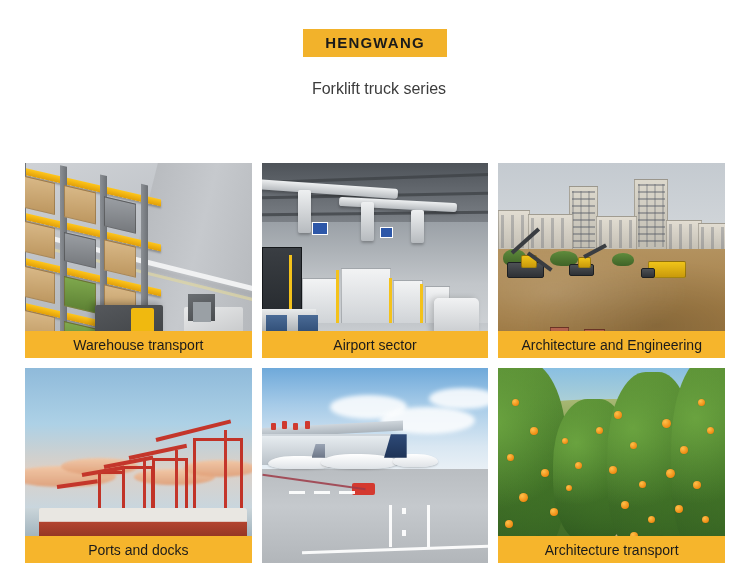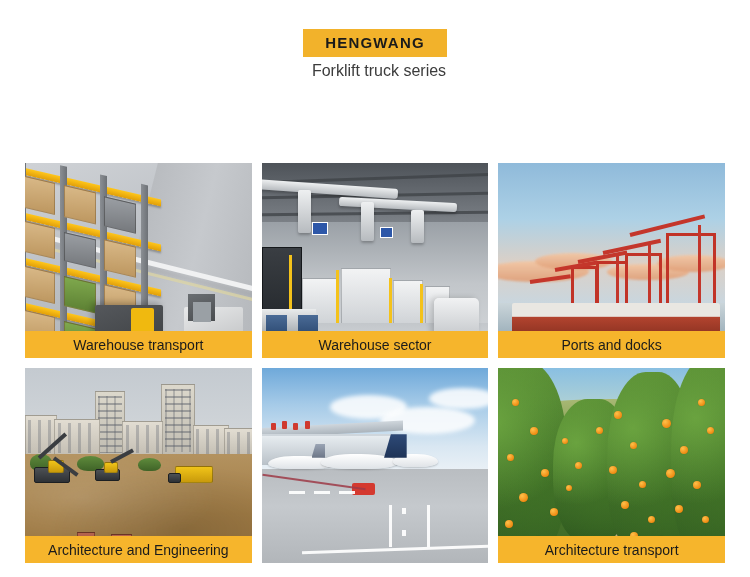--- a/index.html
+++ b/index.html
@@ -25,21 +25,21 @@
   }
   .main-title {
     margin-top:12px;
     font-size:35px;
     font-weight:bold;
     color:#111111;
     letter-spacing:0.4px;
     line-height:1.05;
   }
   .sub-title {
-    margin-top:5px;
+    margin-top:23px;
     font-size:16px;
     color:#3c3c3c;
     font-weight:normal;
     padding-left:8px;
   }
 
   
   .grid {
     position:absolute;
     left:25px; top:163px;
@@ -408,46 +408,21 @@
         <div class="fa-rail" style="left:12%; height:40%"></div>
         <div class="fa-rail" style="left:33%; height:32%"></div>
         <div class="fa-rail" style="left:56%; height:28%"></div>
         <div class="fa-rail" style="left:70%; height:25%"></div>
         <div class="fa-floor"></div>
         <div class="fa-bench" style="left:-2%; width:26%; height:11%"></div>
         <div class="fa-blue" style="left:2%;  width:9%;  height:8%"></div>
         <div class="fa-blue" style="left:16%; width:9%;  height:8%"></div>
         <div class="fa-agv"></div>
       </div>
-      <div class="caption">Warehouse sector</div>
-    </div>
-
-    <div class="card">
-      <div class="photo ph-port">
-        <div class="po-sky"></div>
-        <div class="po-cloud" style="left:-6%; top:50%; width:46%; height:11%"></div>
-        <div class="po-cloud" style="left:16%; top:46%; width:34%; height:9%"></div>
-        <div class="po-cloud" style="left:48%; top:52%; width:36%; height:8%"></div>
-        <div class="po-cloud" style="left:70%; top:47%; width:32%; height:9%"></div>
-        <div class="po-gantry" style="left:74%; width:22%; height:40%"></div>
-        <div class="po-gantry" style="left:56%; width:16%; height:30%"></div>
-        <div class="po-gantry" style="left:43%; width:14%; height:26%"></div>
-        <div class="po-gantry" style="left:32%; width:12%; height:23%"></div>
-        <div class="po-cranetop" style="left:58%; bottom:62%; width:34%; transform:rotate(-14deg)"></div>
-        <div class="po-cranetop" style="left:46%; bottom:53%; width:26%; transform:rotate(-12deg)"></div>
-        <div class="po-cranetop" style="left:35%; bottom:48%; width:22%; transform:rotate(-11deg)"></div>
-        <div class="po-cranetop" style="left:25%; bottom:44%; width:19%; transform:rotate(-10deg)"></div>
-        <div class="po-cranetop" style="left:14%; bottom:38%; width:18%; transform:rotate(-8deg)"></div>
-        <div class="po-crane" style="left:88%; height:42%"></div>
-        <div class="po-crane" style="left:66%; height:32%"></div>
-        <div class="po-crane" style="left:52%; height:28%"></div>
-        <div class="po-ship"></div>
-        <div class="po-water"></div>
-      </div>
-      <div class="caption">Ports and docks</div>
+      <div class="caption">Airport sector</div>
     </div>
 
     <div class="card">
       <div class="photo ph-constr">
         <div class="cn-sky"></div>
         <div class="cn-tower" style="left:31%; width:13%; height:34%"></div>
         <div class="cn-tower" style="left:60%; width:15%; height:38%"></div>
         <div class="cn-low" style="left:0;   width:14%; height:22%"></div>
         <div class="cn-low" style="left:13%; width:20%; height:20%"></div>
         <div class="cn-low" style="left:43%; width:18%; height:19%"></div>
@@ -467,20 +442,45 @@
         <div class="cn-exc" style="left:66%; bottom:41%; width:17%; height:9%"></div>
         <div class="cn-exc dk" style="left:63%; bottom:41%; width:6%;  height:5%"></div>
         <div class="cn-brick" style="left:16%; width:7%;  height:13%"></div>
         <div class="cn-brick" style="left:23%; width:8%;  height:16%"></div>
         <div class="cn-brick" style="left:31%; width:7%;  height:12%"></div>
         <div class="cn-brick" style="left:38%; width:9%;  height:15%"></div>
         <div class="cn-brick" style="left:47%; width:7%;  height:11%"></div>
         <div class="cn-green" style="left:55%; bottom:2%; width:8%; height:7%"></div>
       </div>
       <div class="caption">Architecture and Engineering</div>
+    </div>
+
+    <div class="card">
+      <div class="photo ph-port">
+        <div class="po-sky"></div>
+        <div class="po-cloud" style="left:-6%; top:50%; width:46%; height:11%"></div>
+        <div class="po-cloud" style="left:16%; top:46%; width:34%; height:9%"></div>
+        <div class="po-cloud" style="left:48%; top:52%; width:36%; height:8%"></div>
+        <div class="po-cloud" style="left:70%; top:47%; width:32%; height:9%"></div>
+        <div class="po-gantry" style="left:74%; width:22%; height:40%"></div>
+        <div class="po-gantry" style="left:56%; width:16%; height:30%"></div>
+        <div class="po-gantry" style="left:43%; width:14%; height:26%"></div>
+        <div class="po-gantry" style="left:32%; width:12%; height:23%"></div>
+        <div class="po-cranetop" style="left:58%; bottom:62%; width:34%; transform:rotate(-14deg)"></div>
+        <div class="po-cranetop" style="left:46%; bottom:53%; width:26%; transform:rotate(-12deg)"></div>
+        <div class="po-cranetop" style="left:35%; bottom:48%; width:22%; transform:rotate(-11deg)"></div>
+        <div class="po-cranetop" style="left:25%; bottom:44%; width:19%; transform:rotate(-10deg)"></div>
+        <div class="po-cranetop" style="left:14%; bottom:38%; width:18%; transform:rotate(-8deg)"></div>
+        <div class="po-crane" style="left:88%; height:42%"></div>
+        <div class="po-crane" style="left:66%; height:32%"></div>
+        <div class="po-crane" style="left:52%; height:28%"></div>
+        <div class="po-ship"></div>
+        <div class="po-water"></div>
+      </div>
+      <div class="caption">Ports and docks</div>
     </div>
 
     <div class="card">
       <div class="photo ph-airport">
         <div class="ap-sky"></div>
         <div class="ap-cloudw" style="left:30%; top:14%; width:34%; height:12%"></div>
         <div class="ap-cloudw" style="left:52%; top:20%; width:42%; height:14%"></div>
         <div class="ap-cloudw" style="left:74%; top:10%; width:30%; height:11%"></div>
         <div class="ap-termroof"></div>
         <div class="ap-term"></div>

